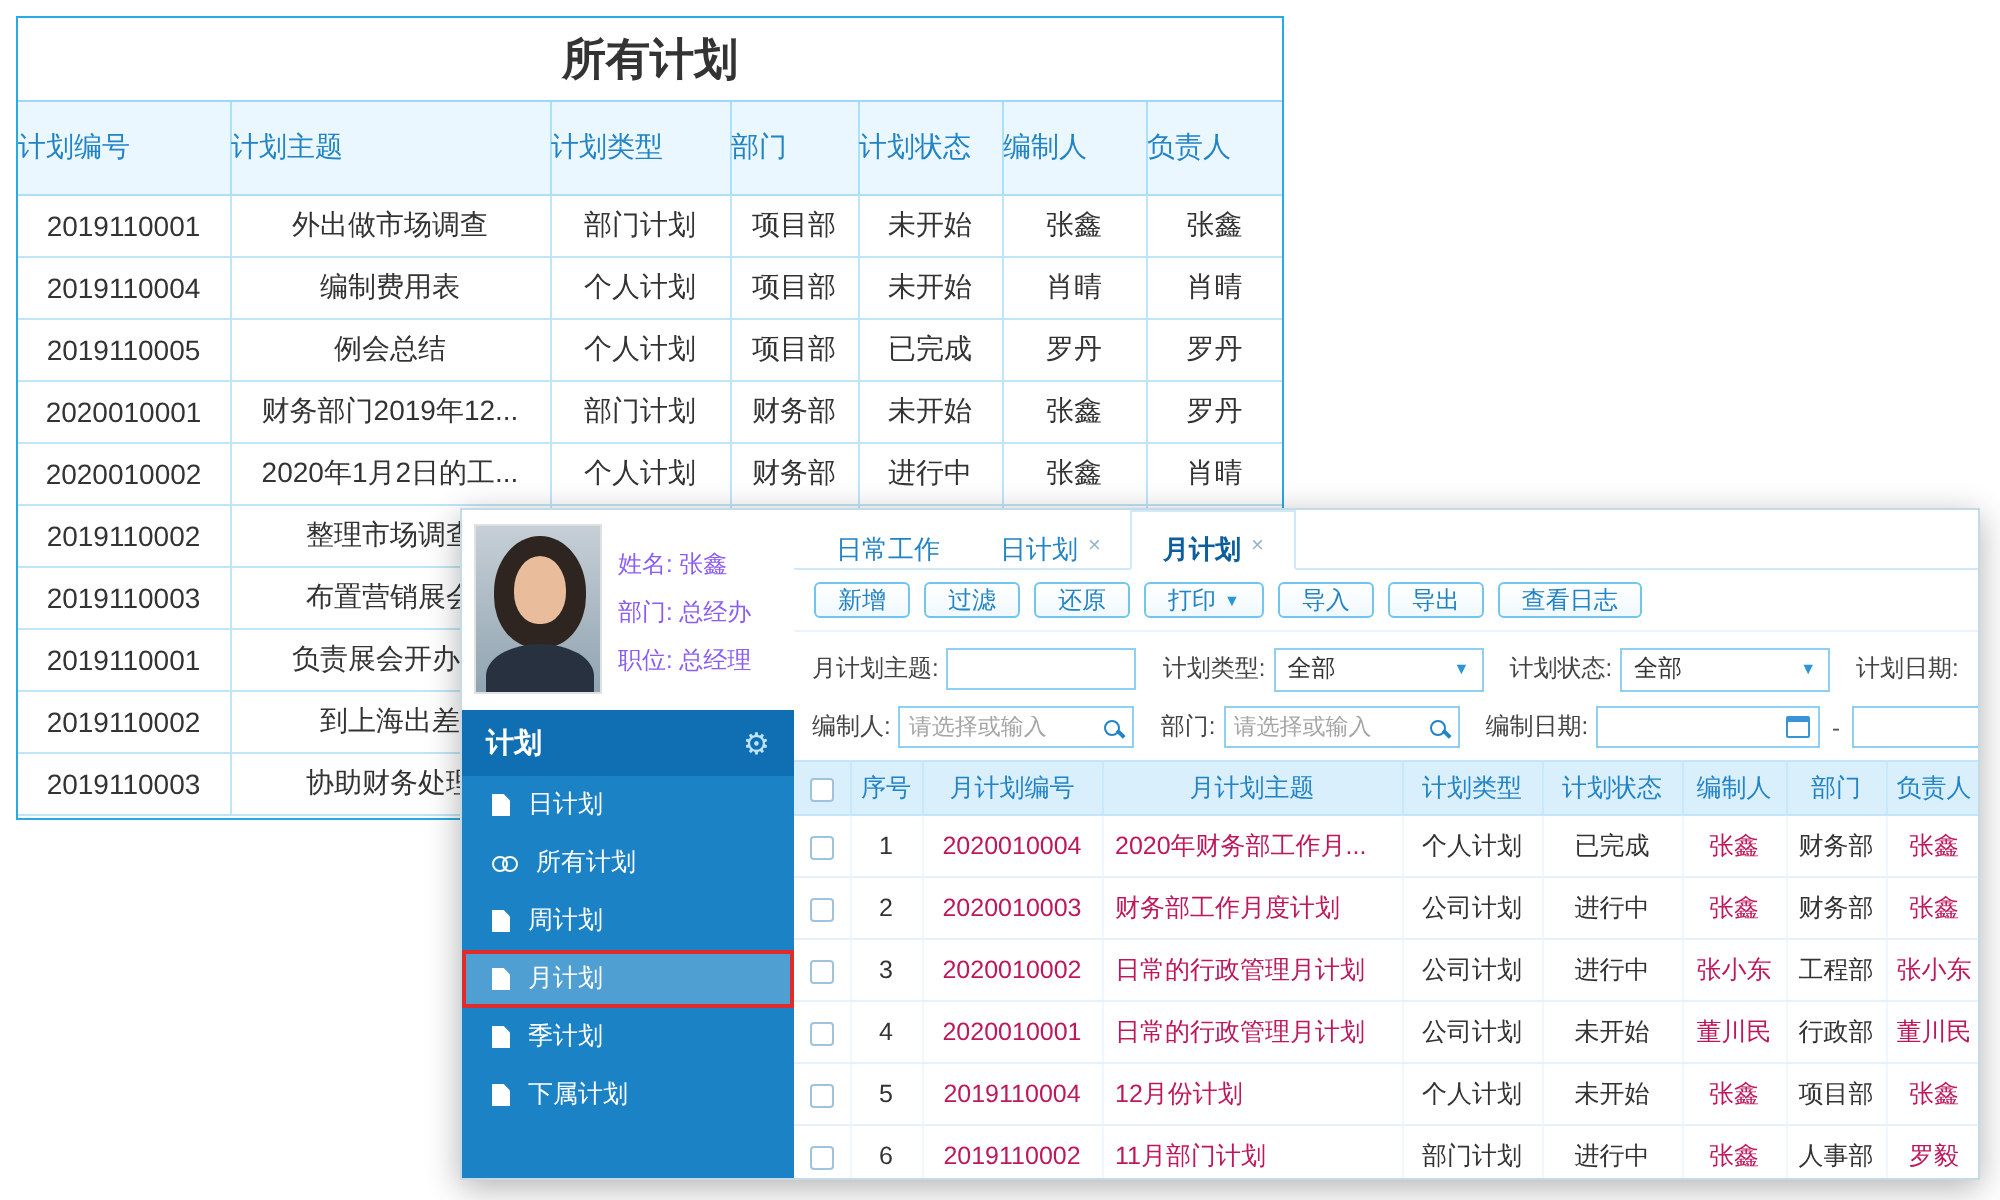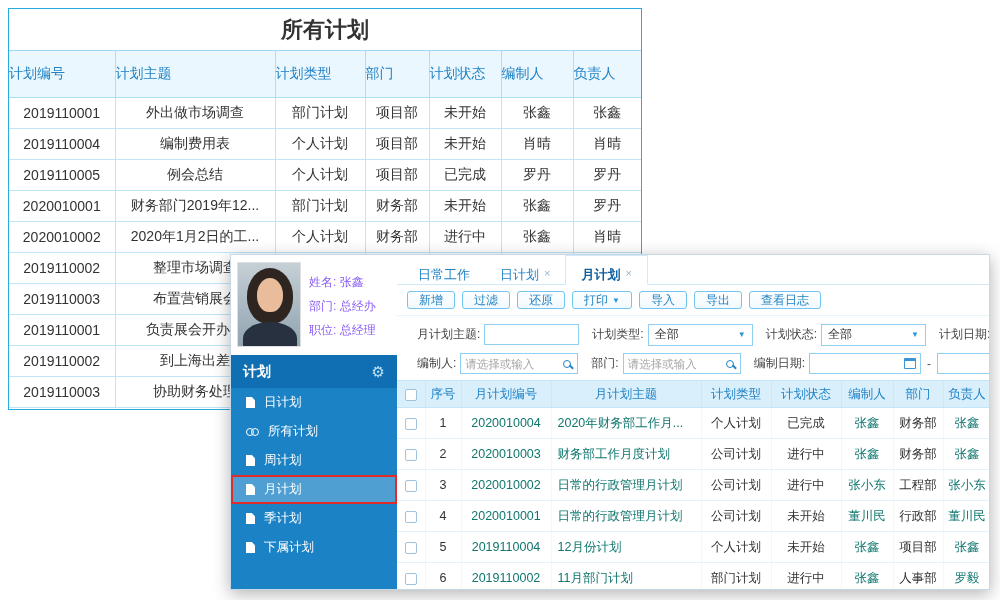--- a/index.html
+++ b/index.html
@@ -60,21 +60,21 @@
              border-bottom: 1px solid #e9f4fb; flex: none; }
   .tbtn { height: 18px; padding: 0 11px; border: 1px solid #72c5ef; border-radius: 3px;
           color: #2283c5; font-size: 12px; background: linear-gradient(#ffffff, #f0f9fe);
           cursor: pointer; display: flex; align-items: center; gap: 4px;
           font-family: Liberation Serif, serif; }
   .arr { font-size: 8px; color: #2996d8; }
 
   .filters { padding: 4px 0 2px 0; font-size: 12px; color: #444; overflow: hidden; flex: none; }
   .frow { display: flex; align-items: center; height: 29px; white-space: nowrap; }
   .flabel { margin-left: 13px; flex: none; }
-  .flabel.first { margin-left: 20px; }
+  .flabel.first { margin-left: 9px; }
   .finput { height: 21px; width: 95px; border: 1px solid #8fd0f2; margin-left: 4px; padding: 0 4px;
             font-size: 12px; outline: none; flex: none; }
   .fselect { height: 22px; width: 105px; border: 1px solid #8fd0f2; margin-left: 4px; padding: 0 6px;
              display: flex; align-items: center; color: #333; cursor: pointer; flex: none; }
   .fselect .arr { margin-left: auto; }
   .sbox { height: 21px; width: 118px; border: 1px solid #8fd0f2; margin-left: 4px; display: flex;
           align-items: center; padding: 0 4px; flex: none; }
   .sbox input { border: none; outline: none; width: 100%; font-size: 11.5px; color: #333; }
   .sbox input::placeholder { color: #a6a6a6; }
   .mag { position: relative; width: 8px; height: 8px; border: 1.5px solid #2283c5; border-radius: 50%; flex: none; margin-right: 2px; }
@@ -86,21 +86,21 @@
   .dbox.small { width: 70px; }
   .cal { width: 12px; height: 11px; border: 1px solid #3a93d5; border-top-width: 3px; border-radius: 1px; flex: none; }
   .dash { margin: 0 2px 0 6px; color: #555; flex: none; }
 
   .fg-table { width: 100%; border-collapse: collapse; table-layout: fixed; font-size: 12.5px; color: #333; }
   .fg-table th { height: 27px; background: #d9effc; color: #2283c5; font-weight: normal;
                  border: 1px solid #c2e5f8; border-left: none; border-right: 1px solid #c9e8f9; }
   .fg-table td { height: 31px; text-align: center; border-bottom: 1px solid #e4f2fb;
                  border-right: 1px solid #f0f8fd; overflow: hidden; white-space: nowrap; }
   .fg-table td:nth-child(4) { text-align: left; padding-left: 6px; }
-  .fg-table td.link { color: #0f766e; cursor: pointer; }
+  .fg-table td.link { color: #be185d; cursor: pointer; }
   .cb { display: inline-block; width: 12px; height: 12px; border: 1px solid #9fc3dc; border-radius: 2px;
         background: #fff; vertical-align: middle; cursor: pointer; }
 </style>
 </head>
 <body>
 
 <div class="canvas">
 
   <div class="bg-window">
     <div class="bg-title">所有计划</div>

